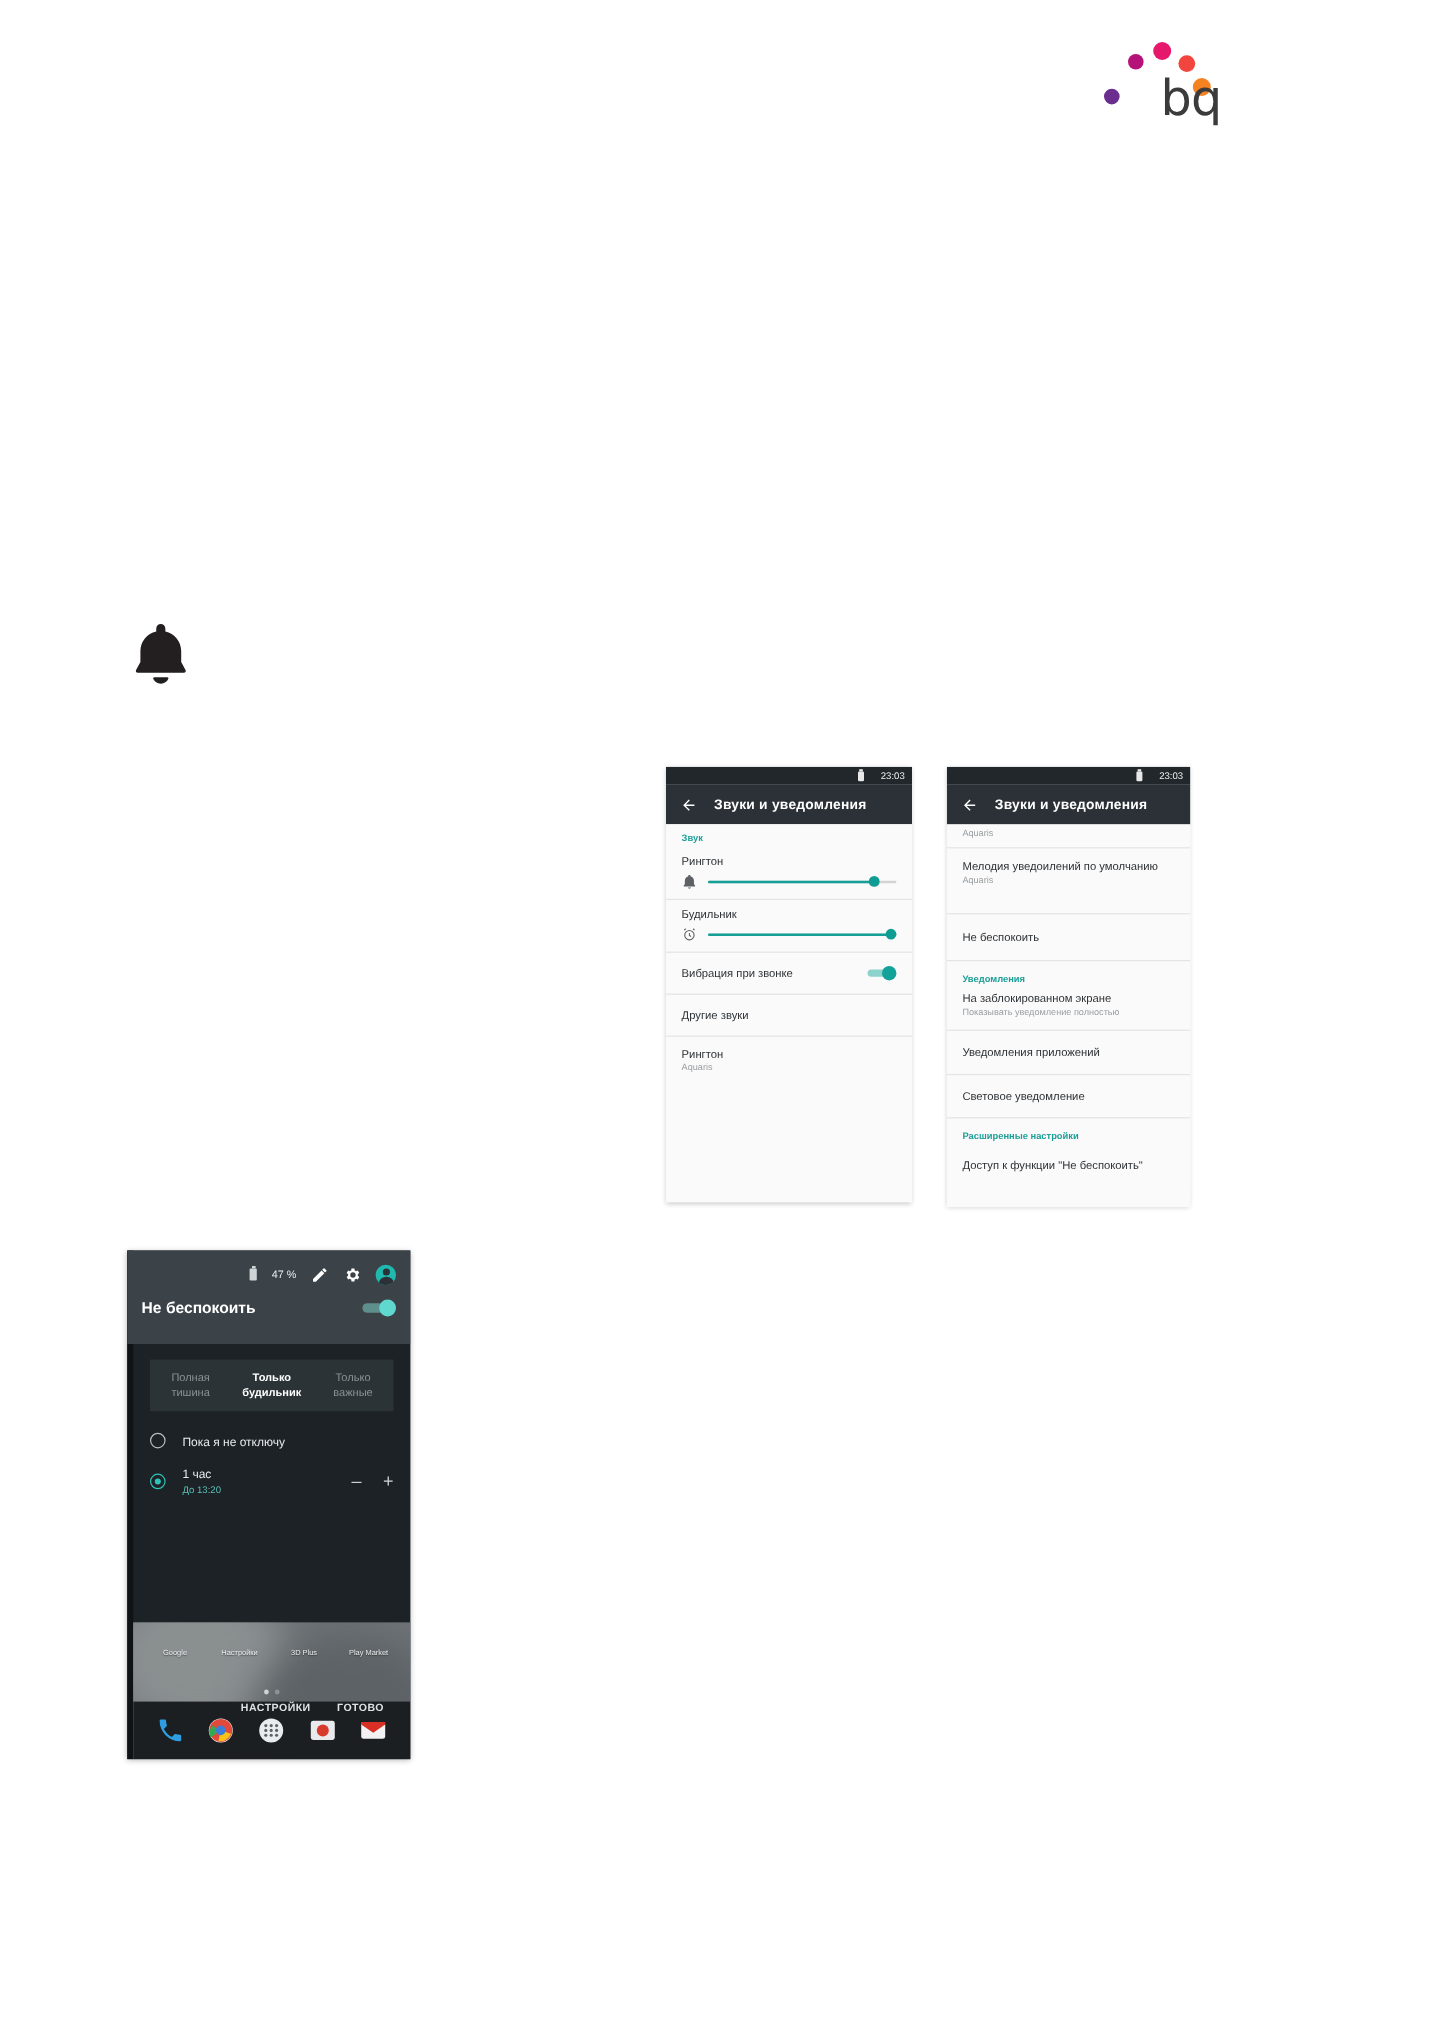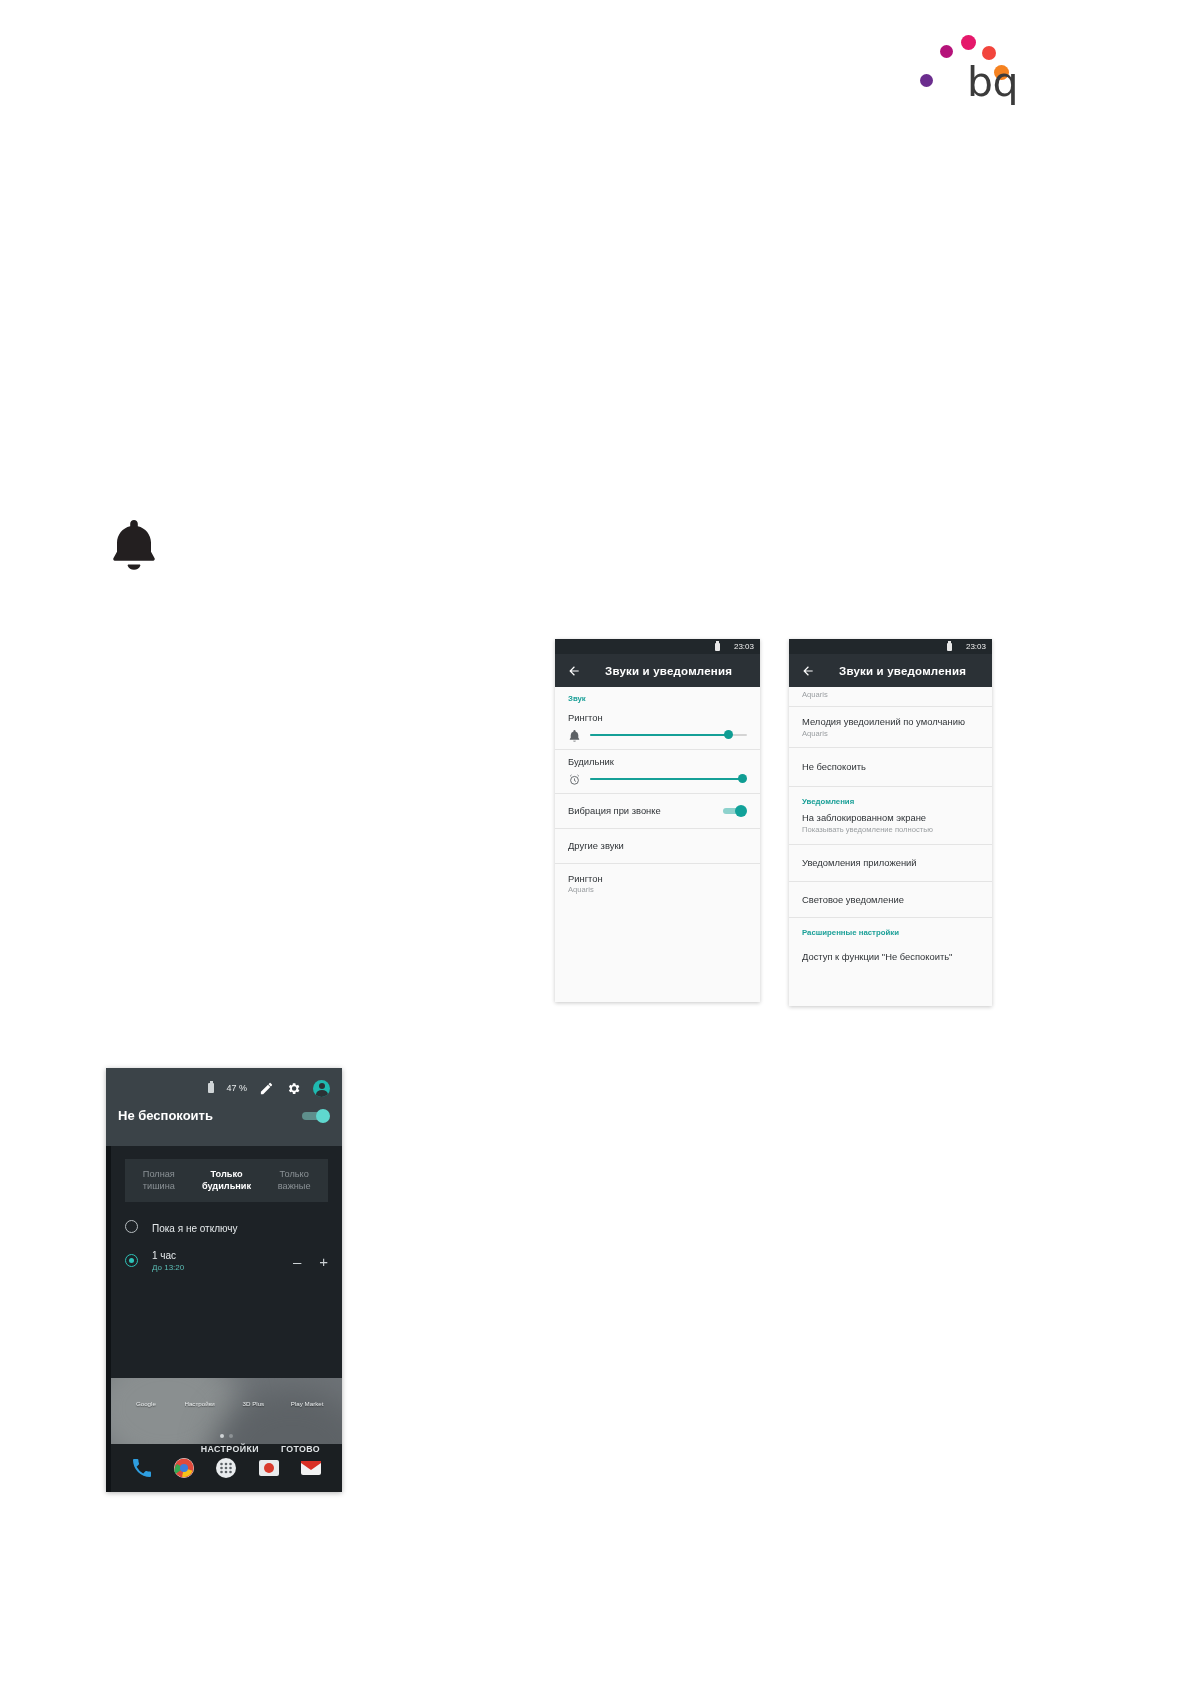--- a/index.html
+++ b/index.html
@@ -40,21 +40,21 @@
   }
   .statusbar .clock {
     color:#f2f2f2; font-size:8px; line-height:1;
     font-family:"Liberation Sans", sans-serif;
   }
   .sb-batt { width:5px; height:8px; background:#e8e8e8; border-radius:1px; position:relative; }
   .sb-batt:after{ content:""; position:absolute; left:1px; top:-1.5px; width:3px; height:1.5px; background:#e8e8e8;}
 
   .appbar {
     background:#2b3136; height:33px;
-    display:flex; align-items:center; gap:24px;
+    display:flex; align-items:center; gap:14px;
     padding-left:12px;
   }
   .appbar .title {
     color:#ffffff; font-size:11.5px; font-weight:bold;
     letter-spacing:.2px;
   }
   .back-arrow { width:14px; height:14px; flex:0 0 auto; }
 
   .list { background:#fafafa; }
   .row {
@@ -88,21 +88,21 @@
   
   .toggle {
     position:absolute; right:13px; top:50%; transform:translateY(-50%);
     width:26px; height:10px;
   }
   .toggle .bar { position:absolute; left:2px; top:2px; width:22px; height:6px; border-radius:4px; background:#8ed2cd; }
   .toggle .thumb { position:absolute; right:0; top:-1px; width:12px; height:12px; border-radius:50%; background:#12a29a; }
 
   
   #dnd-shot {
-    position:absolute; left:106px; top:1068px; width:236px; height:424px;
+    position:absolute; left:106px; top:1042px; width:236px; height:424px;
     background:#1d2226; box-shadow:0 1px 5px rgba(0,0,0,.3); overflow:hidden;
   }
   .dnd-edge { position:absolute; left:0; top:0; width:5px; height:100%; background:#0f1316; }
   .dnd-top {
     background:#3b4348; padding:9px 12px 0 12px; height:78px; position:relative;
   }
   .dnd-icons { display:flex; align-items:center; justify-content:flex-end; gap:12px; height:22px; }
   .dnd-icons .batt-txt { color:#e9eced; font-size:9px; }
   .dnd-batt { width:6px;height:10px;background:#cfd4d6;border-radius:1px;position:relative;}
   .dnd-batt:after{content:"";position:absolute;left:1.5px;top:-2px;width:3px;height:2px;background:#cfd4d6;}
@@ -265,21 +265,21 @@
     </span>
     <span class="title">Звуки и уведомления</span>
   </div>
 
   <div class="list">
 
     <div class="row" style="padding-top:2px;padding-bottom:6px;">
       <div class="sub">Aquaris</div>
     </div>
 
-    <div class="row" style="padding-top:9px;padding-bottom:9px;">
+    <div class="row" style="padding-top:9px;padding-bottom:23px;">
       <div class="label">Мелодия уведоилений по умолчанию</div>
       <div class="sub">Aquaris</div>
     </div>
 
     <div class="row" style="padding-top:13px;padding-bottom:13px;">
       <div class="label">Не беспокоить</div>
     </div>
 
     <div class="section-head" style="padding-top:10px;padding-bottom:2px;">Уведомления</div>
 

